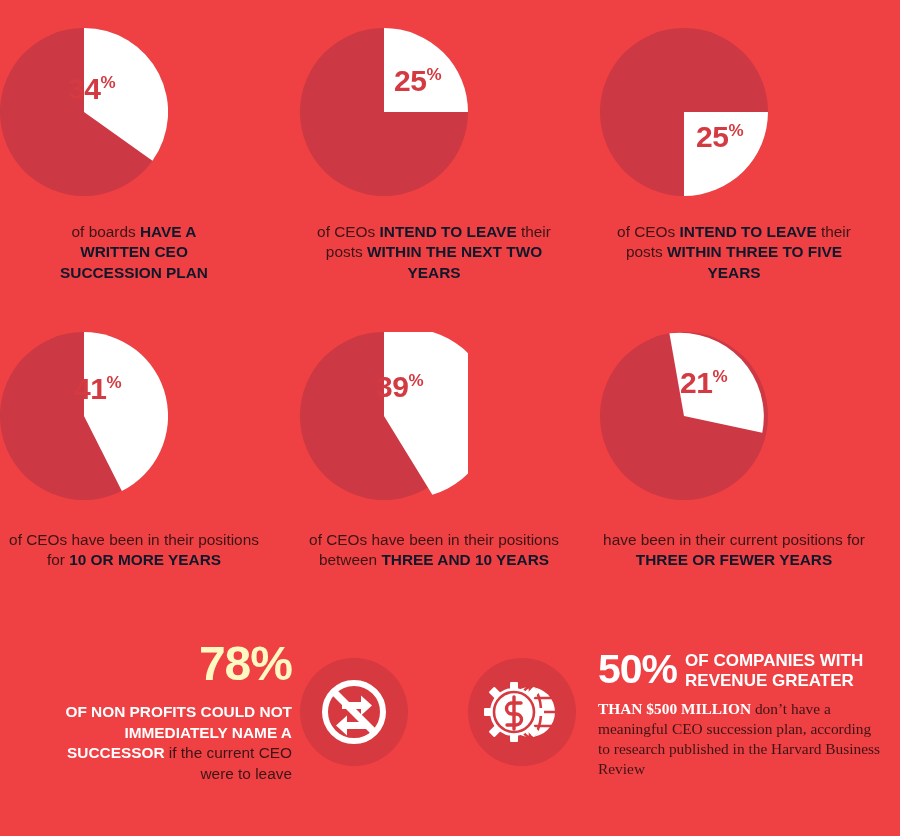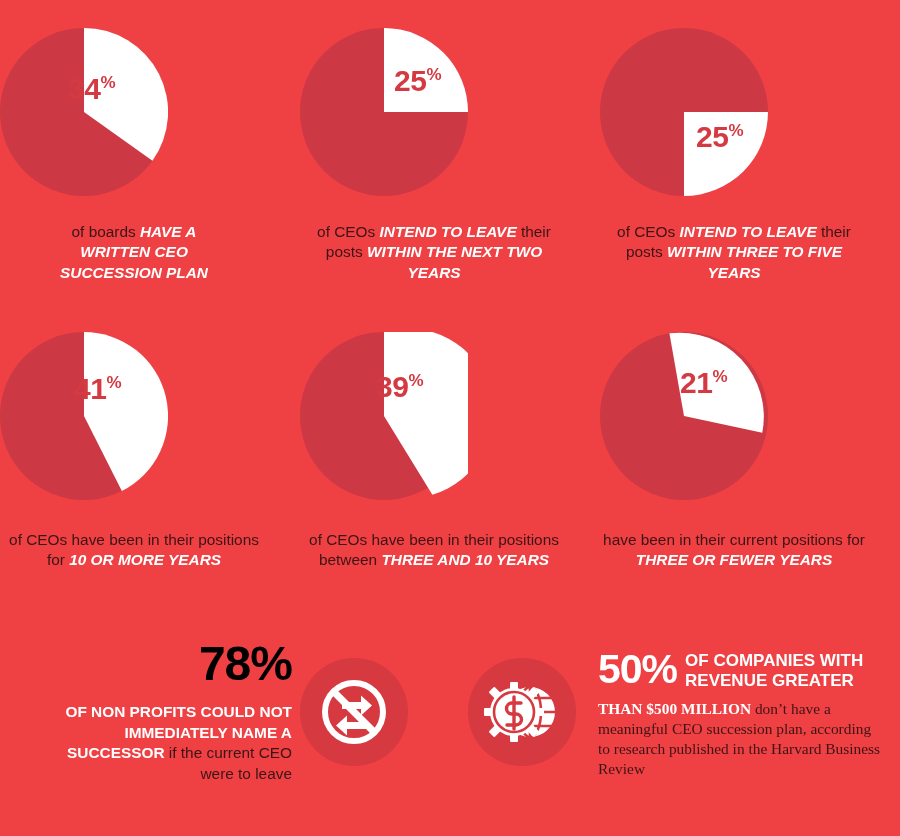--- a/index.html
+++ b/index.html
@@ -53,21 +53,21 @@
 
   .caption {
     margin-top: 26px;
     text-align: center;
     width: 268px;
     font-size: 15.4px;
     line-height: 1.32;
     color: #3d1415;
     font-weight: normal;
   }
-  .caption b { color: #ffffff; font-weight: bold; font-style: italic; }
+  .caption b { color: #0f172a; font-weight: bold; }
 
   
   .row2 .pie-wrap { margin-top: 4px; }
   .row2 .caption { margin-top: 30px; }
 
   
   .bottom {
     position: absolute;
     left: 0;
     top: 612px;
@@ -76,21 +76,21 @@
   }
 
   .stat-78 {
     position: absolute;
     left: 30px;
     top: 28px;
     width: 262px;
     text-align: right;
   }
   .big78 {
-    color: #000000;
+    color: #fef9c3;
     font-weight: bold;
     font-size: 48px;
     line-height: 1;
     letter-spacing: -1px;
   }
   .txt78 {
     margin-top: 14px;
     font-size: 15.4px;
     line-height: 1.34;
     color: #3d1415;

